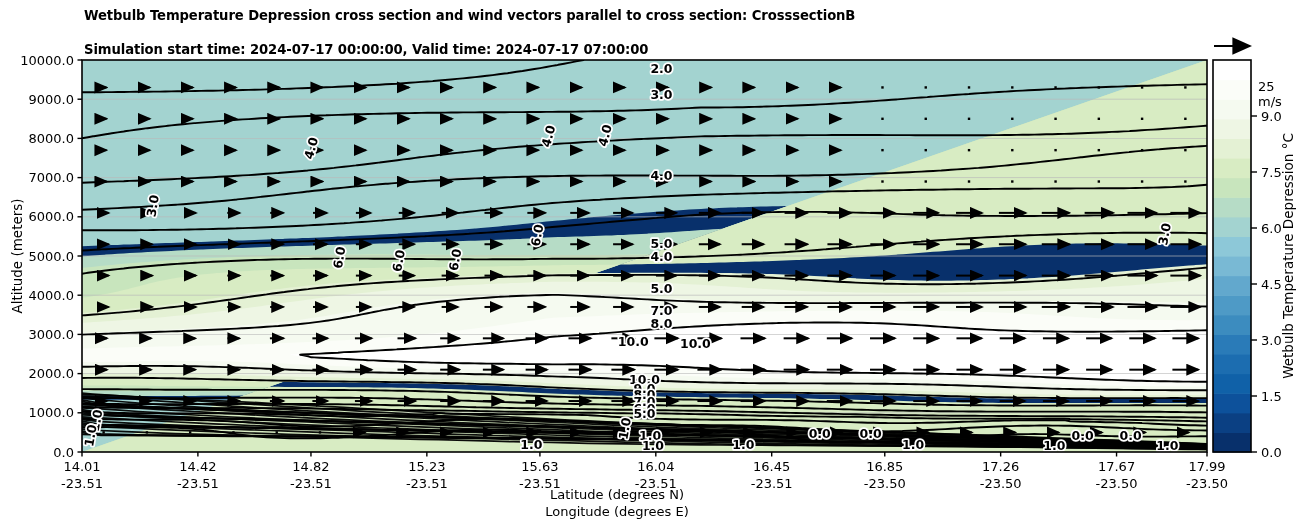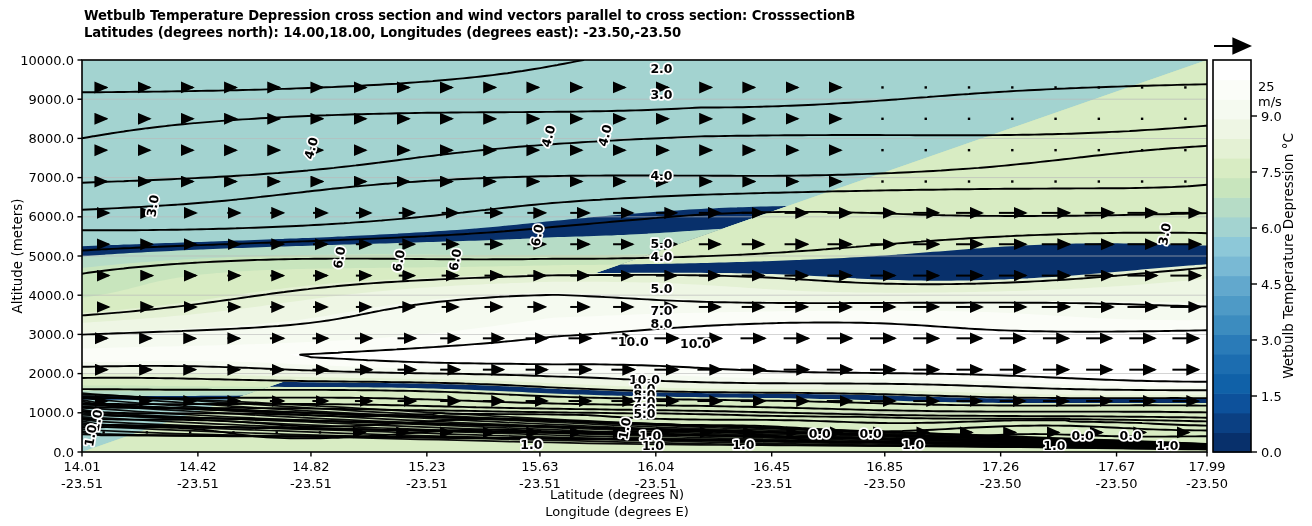--- a/index.html
+++ b/index.html
@@ -16,21 +16,21 @@
   .clab{font-size:13px;fill:#000;}
   .ctext{font-size:12.5px;font-weight:bold;fill:#000;}
   .wkey{position:absolute;left:1258px;top:40px;font-size:13px;margin-top:39px;}
 </style>
 </head>
 <body>
 
 <div id="root">
 
   <div class="ttl" id="t1">Wetbulb Temperature Depression cross section and wind vectors parallel to cross section: CrosssectionB</div>
-  <div class="ttl" id="t2">Latitudes (degrees north): 14.00,18.00, Longitudes (degrees east): -23.50,-23.50</div>
+  <div class="ttl" id="t3">Simulation start time: 2024-07-17 00:00:00, Valid time: 2024-07-17 07:00:00</div>
 
   <div class="wkey">25 m/s</div>
 
   <svg width="1312" height="526" id="fig">
     <defs>
       <clipPath id="axclip">
           <rect x="82" y="60" width="1125" height="392"></rect>
         </clipPath>
       <marker id="wv" markerWidth="7" markerHeight="7" refX="6" refY="3" orient="auto">
         <path d="M0,0 L7,3 L0,6 z" fill="#000"></path>

